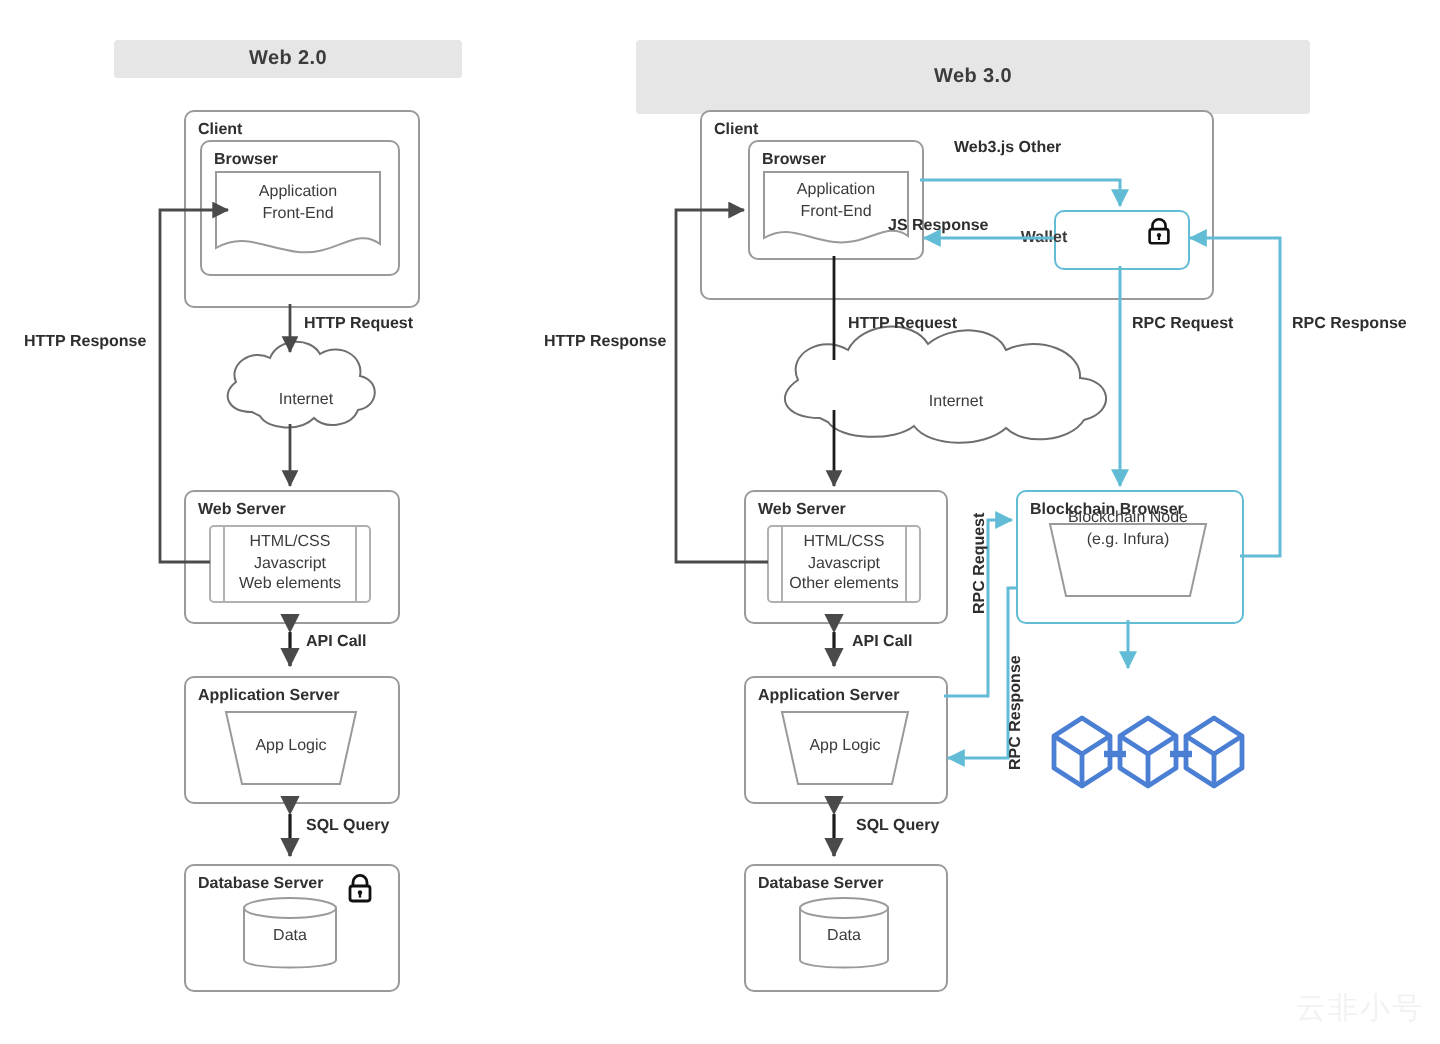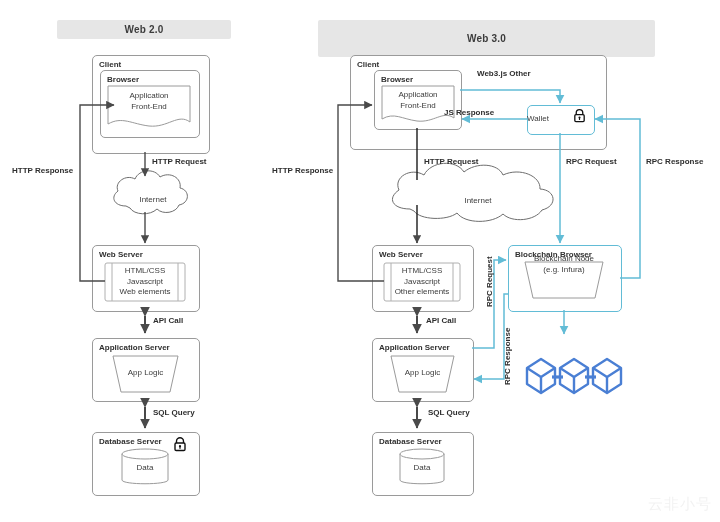--- a/index.html
+++ b/index.html
@@ -139,21 +139,21 @@
   <div class="box" style="left:374px;top:70px;width:86px;height:58px;">
     <div class="boxlabel">Browser</div>
   </div>
   <svg class="layer">
     <path d="M382,86 L454,86 L454,118 C443,110 434,123 417,121 C402,119 394,112 382,119 Z" fill="#ffffff" stroke="#9a9a9a" stroke-width="1"></path>
   </svg>
   <div class="ctr" style="left:382px;top:88px;width:72px;height:26px;white-space:pre-line;">Application
 Front-End</div>
 
   <div class="box blue" style="left:527px;top:105px;width:66px;height:28px;"></div>
-  <div class="ctr" style="left:512px;top:113px;width:52px;height:12px;">Wallet</div>
+  <div class="ctr" style="left:496px;top:113px;width:52px;height:12px;font-weight:bold;">Wallet</div>
   <svg class="lockicon" style="left:572px;top:108px;" width="15" height="15" viewBox="0 0 16 16">
     <path d="M4.5 7 V5.2 A3.5 3.5 0 0 1 11.5 5.2 V7" fill="none" stroke="#111" stroke-width="1.4"></path>
     <rect x="3" y="7" width="10" height="7.5" rx="1.2" fill="none" stroke="#111" stroke-width="1.4"></rect>
     <circle cx="8" cy="10.2" r="1.1" fill="#111"></circle>
     <rect x="7.4" y="10.4" width="1.2" height="2.4" fill="#111"></rect>
   </svg>
 
   <svg class="layer">
     <path d="M410,209 C392,209 387,198 399,190 C393,177 411,167 424,175 C431,161 456,159 464,172
              C476,162 498,163 503,175 C520,167 541,176 540,189 C556,190 558,206 542,210

